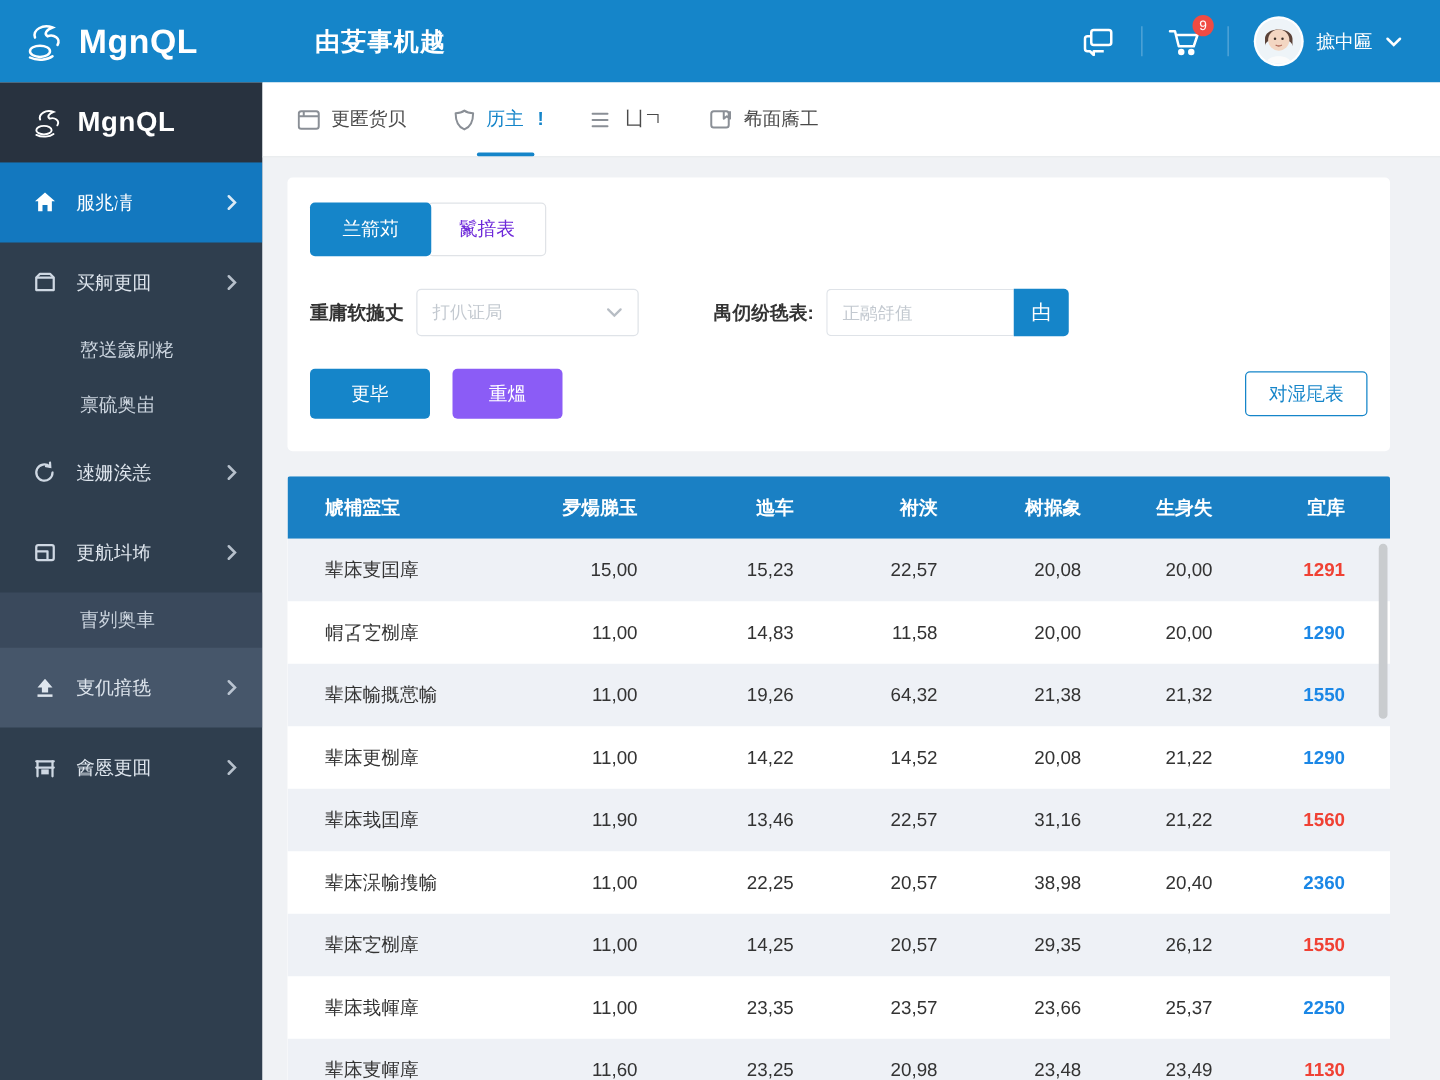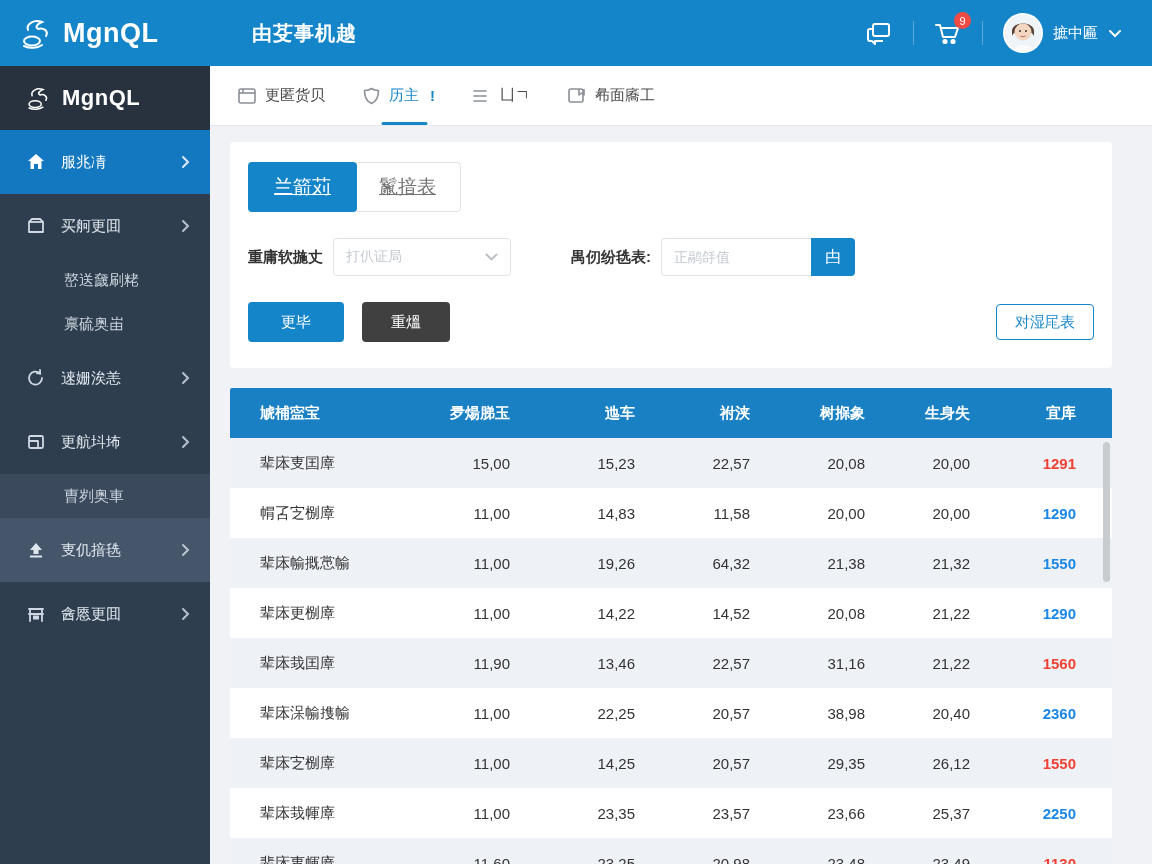--- a/index.html
+++ b/index.html
@@ -38,37 +38,37 @@
   .tab { position:relative; height:100%; display:flex; align-items:center; gap:9px; font-size:15px; color:#4a4a4a; cursor:pointer; }
   .tab.active { color:#1585c9; }
   .tab.active::after { content:""; position:absolute; bottom:0; left:50%; transform:translateX(-38%); width:46px; height:3px; border-radius:2px; background:#1585c9; }
   .tab .suffix { color:#1585c9; font-weight:bold; margin-left:2px; }
   .tab .ticon { color:#8a8f96; display:flex; }
   .tab.active .ticon { color:#8a8f96; }
 
   .content { padding:16px 40px 0 20px; }
   .filter-card { background:#fff; border-radius:4px; padding:20px 18px 26px; }
   .seg-tabs { display:flex; margin-bottom:26px; }
-  .seg-tab { font-size:19px; padding:12px 26px; border-radius:4px; cursor:pointer;text-decoration:underline; }
+  .seg-tab { font-size:15px; padding:12px 26px; border-radius:4px; cursor:pointer; }
   .seg-tab.active { background:#1585c9; color:#fff; z-index:1; }
-  .seg-tab.inactive { background:#fff; border:1px solid #e0e3e7; color:#737373; margin-left:-3px; padding:11px 24px; }
+  .seg-tab.inactive { background:#fff; border:1px solid #e0e3e7; color:#6d28d9; margin-left:-3px; padding:11px 24px; }
   .filter-row { display:flex; align-items:center; margin-bottom:26px; }
   .f-label { font-size:15px; font-weight:bold; color:#333; margin-right:10px; white-space:nowrap; }
   .f-group { display:flex; align-items:center; }
   .f-gap { width:30px; }
   .select { width:178px; height:38px; border:1px solid #dfe3e8; border-radius:4px; display:flex; align-items:center; justify-content:space-between; padding:0 12px; background:#fff; cursor:pointer; }
   .select .ph { color:#c3c9d0; font-size:14px; }
   .input-wrap { display:flex; align-items:stretch; }
   .input-wrap input { width:150px; height:38px; border:1px solid #dfe3e8; border-right:none; border-radius:4px 0 0 4px; padding:0 12px; font-size:14px; outline:none; font-family:Liberation Sans, sans-serif; }
   .input-wrap input::placeholder { color:#c3c9d0; }
   .search-btn { width:44px; height:38px; background:#1585c9; color:#fff; border:none; border-radius:0 4px 4px 0; font-size:16px; cursor:pointer; }
   .btn-row { display:flex; align-items:center; gap:18px; }
   .btn { border:none; border-radius:4px; font-size:15px; cursor:pointer; font-family:inherit; }
   .btn-primary { background:#1585c9; color:#fff; width:96px; height:40px; }
-  .btn-success { background:#404040; color:#fff; width:88px; height:40px; }
+  .btn-success { background:#8b5cf6; color:#fff; width:88px; height:40px; }
   .btn-outline { margin-left:auto; background:#fff; border:1px solid #1585c9; color:#1585c9; height:36px; padding:0 18px; border-radius:4px; font-size:15px; cursor:pointer; font-family:inherit; }
 
   
   .table-card { margin-top:20px; background:#fff; position:relative; height:512px; overflow:hidden; border-radius:2px; }
   .tgrid { display:grid; grid-template-columns:200px 80px 125px 115px 115px 105px 1fr; align-items:center; padding-right:36px; }
   .thead { background:#1a80c4; color:#fff; height:50px; font-size:15px; }
   .thead .tcell { font-weight:bold; }
   .trow { height:50px; font-size:15px; color:#333; }
   .trow.odd { background:#eef1f6; }
   .tcell { text-align:right; white-space:nowrap; }

